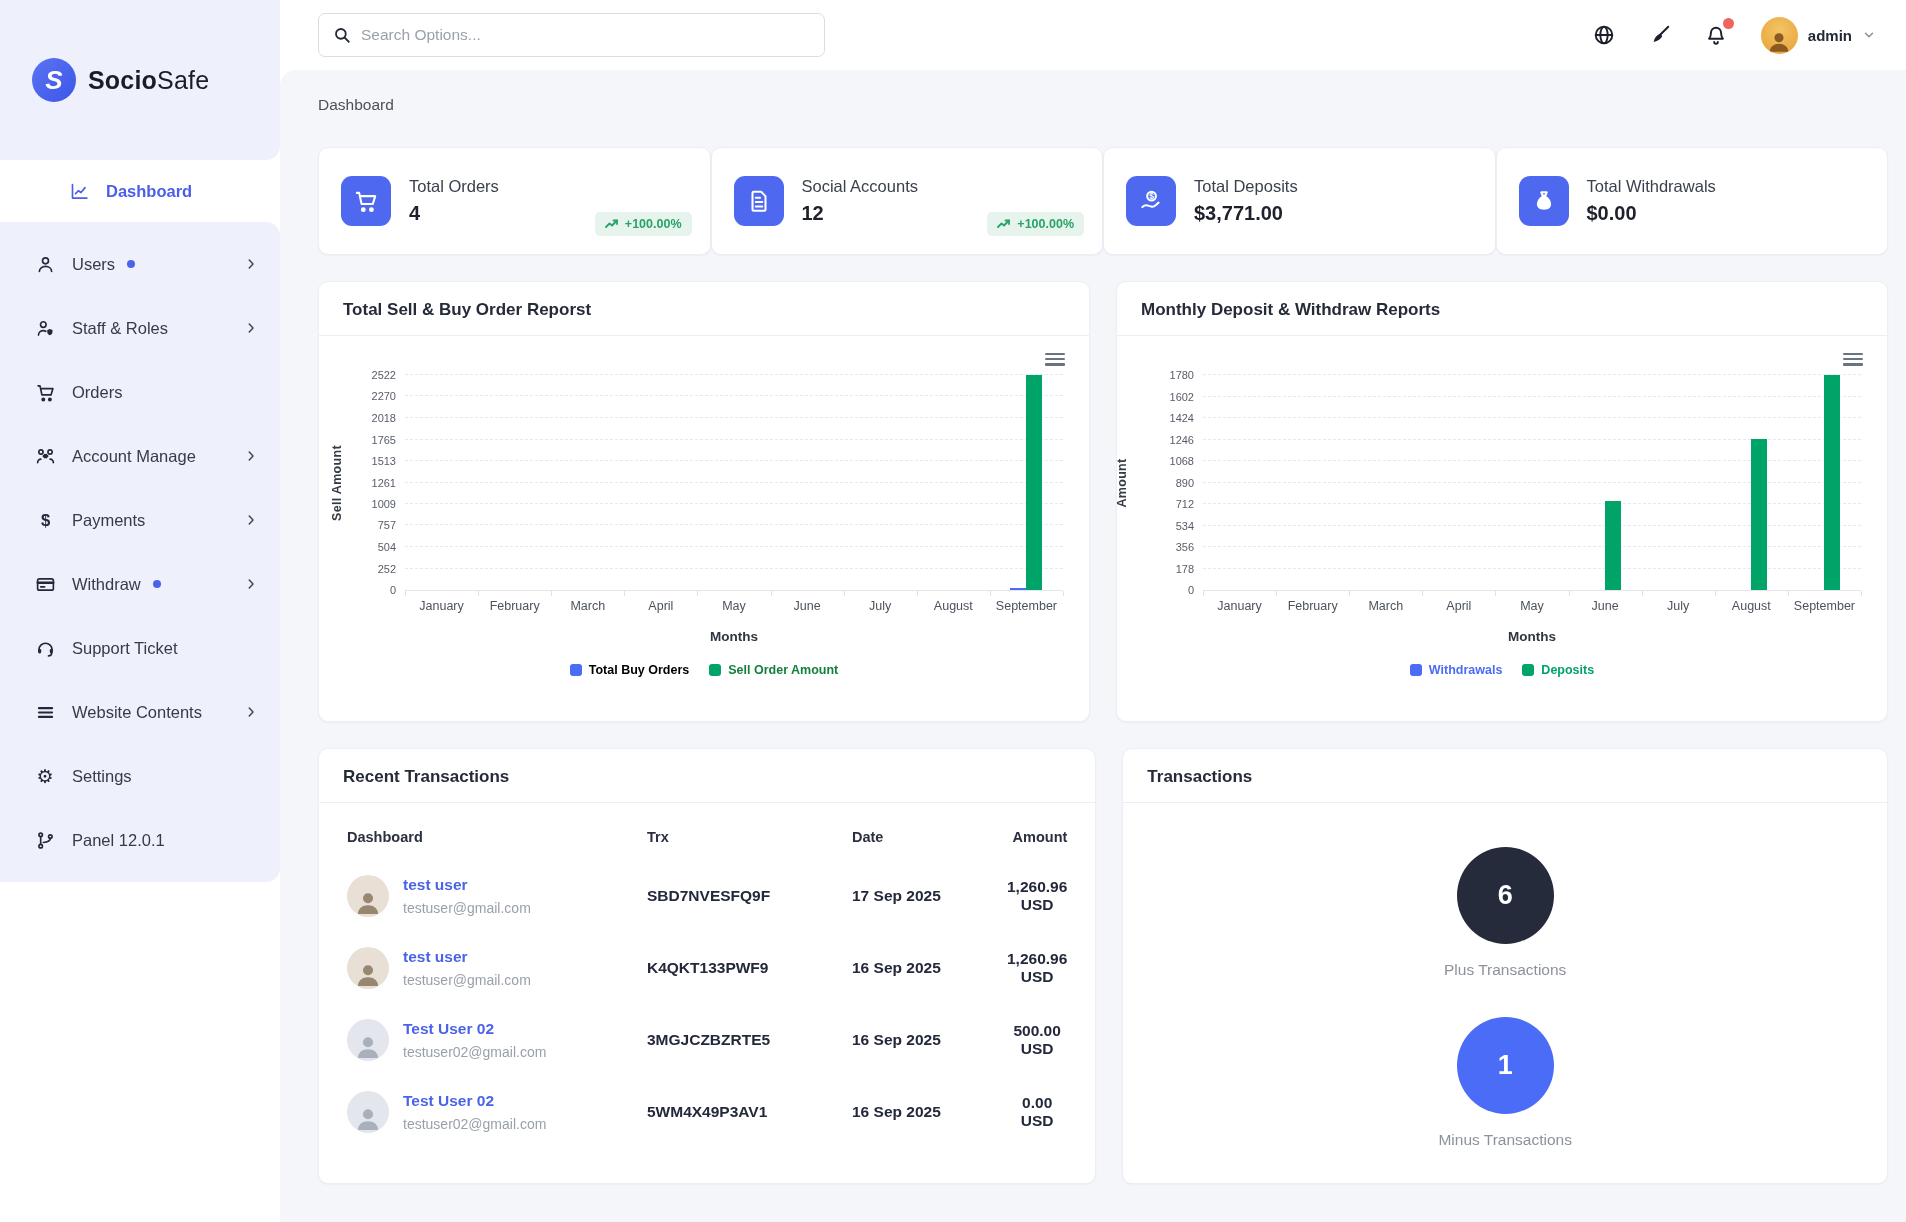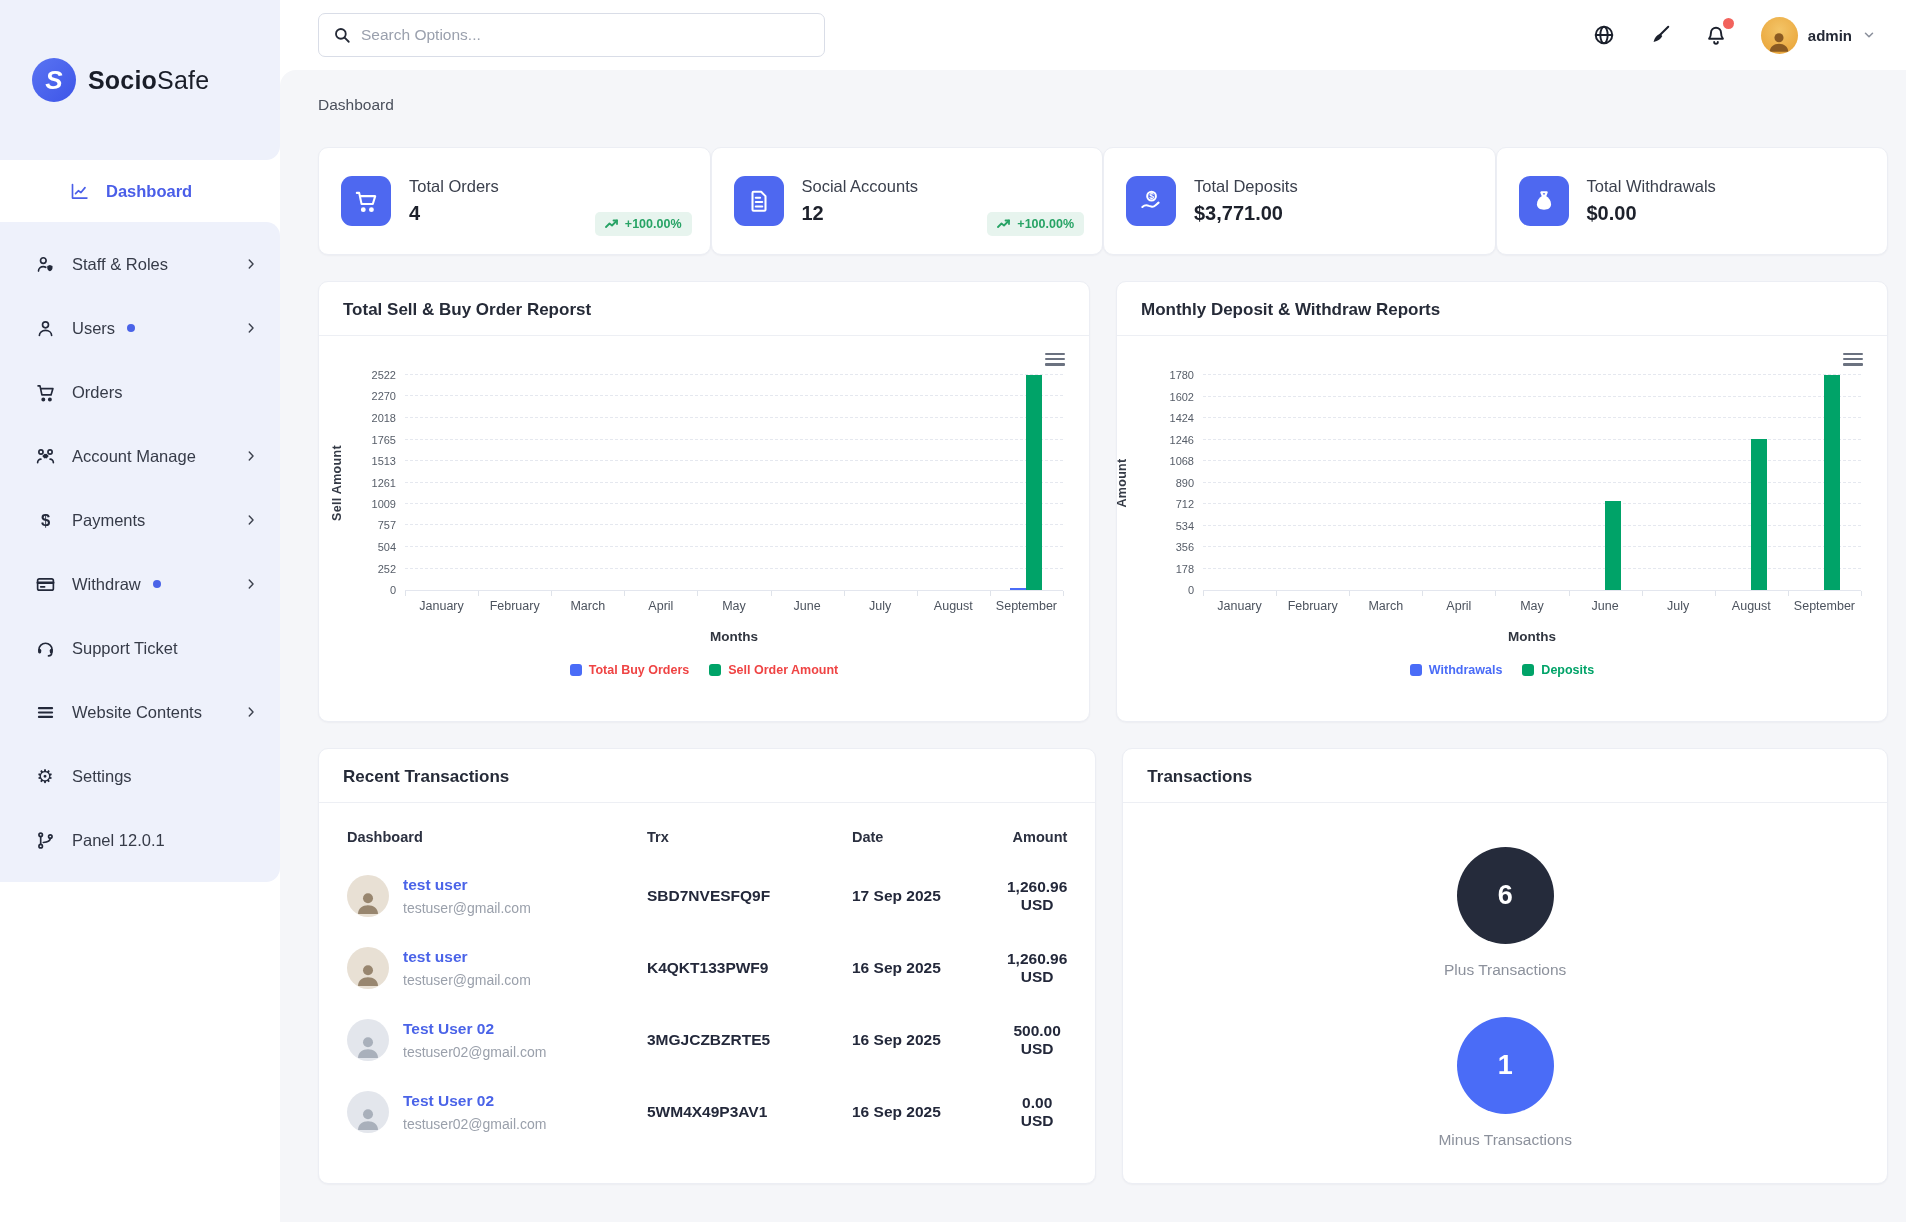--- a/index.html
+++ b/index.html
@@ -115,41 +115,41 @@
             <path d="M7.5 14.5l3.2-3.4 3 2.1 4.6-5.6"></path>
           </svg>
         </span>
         <span class="lbl">Dashboard</span>
       </div>
     </div>
   <div class="menu-card" id="sidebar-menu">
       <div class="side-item">
         <span class="s-icon">
           <svg viewBox="0 0 24 24" fill="none" stroke="currentColor" stroke-width="1.9" stroke-linecap="round" stroke-linejoin="round">
+            <circle cx="12" cy="7.8" r="3.4"></circle>
+            <path d="M5 20c0-3.5 3.1-5.8 7-5.8s7 2.3 7 5.8"></path>
+          </svg>
+        </span>
+        <span class="lbl">Users</span>
+        <span class="side-dot"></span>
+        <span class="side-chev">
+          <svg viewBox="0 0 24 24" fill="none" stroke="currentColor" stroke-width="1.9" stroke-linecap="round" stroke-linejoin="round">
+            <polyline points="9 5 15.5 12 9 19" stroke-width="2.4"></polyline>
+          </svg>
+        </span>
+      </div>
+      <div class="side-item">
+        <span class="s-icon">
+          <svg viewBox="0 0 24 24" fill="none" stroke="currentColor" stroke-width="1.9" stroke-linecap="round" stroke-linejoin="round">
             <circle cx="9.5" cy="7.5" r="3.2"></circle>
             <path d="M4 19.5c0-3 2.5-5 5.5-5 1 0 2 .2 2.8.7"></path>
             <path d="M17 12.5l3 1.2v2.2c0 1.8-1.2 3.2-3 3.7-1.8-.5-3-1.9-3-3.7v-2.2z" fill="currentColor" stroke="none"></path>
           </svg>
         </span>
         <span class="lbl">Staff &amp; Roles</span>
-        <span class="side-chev">
-          <svg viewBox="0 0 24 24" fill="none" stroke="currentColor" stroke-width="1.9" stroke-linecap="round" stroke-linejoin="round">
-            <polyline points="9 5 15.5 12 9 19" stroke-width="2.4"></polyline>
-          </svg>
-        </span>
-      </div>
-      <div class="side-item">
-        <span class="s-icon">
-          <svg viewBox="0 0 24 24" fill="none" stroke="currentColor" stroke-width="1.9" stroke-linecap="round" stroke-linejoin="round">
-            <circle cx="12" cy="7.8" r="3.4"></circle>
-            <path d="M5 20c0-3.5 3.1-5.8 7-5.8s7 2.3 7 5.8"></path>
-          </svg>
-        </span>
-        <span class="lbl">Users</span>
-        <span class="side-dot"></span>
         <span class="side-chev">
           <svg viewBox="0 0 24 24" fill="none" stroke="currentColor" stroke-width="1.9" stroke-linecap="round" stroke-linejoin="round">
             <polyline points="9 5 15.5 12 9 19" stroke-width="2.4"></polyline>
           </svg>
         </span>
       </div>
       <div class="side-item">
         <span class="s-icon">
           <svg viewBox="0 0 24 24" fill="none" stroke="currentColor" stroke-width="1.9" stroke-linecap="round" stroke-linejoin="round">
             <circle cx="9.5" cy="20" r="1.3" fill="currentColor"></circle>
@@ -429,25 +429,25 @@
             <span style="left: 329px;">May</span>
             <span style="left: 402.111px;">June</span>
             <span style="left: 475.222px;">July</span>
             <span style="left: 548.333px;">August</span>
             <span style="left: 621.444px;">September</span>
           </div>
           <div class="xaxis-title">Months</div>
           <div class="legend">
             <span class="legend-item">
               <span class="legend-marker" style="background: rgb(74, 108, 247);"></span>
-              <span style="color: #ef4444; font-weight: 600;">Total Buy Orders</span>
+              <span style="color: #000000; font-weight: 600;">Total Buy Orders</span>
             </span>
             <span class="legend-item">
               <span class="legend-marker" style="background: rgb(0, 163, 104);"></span>
-              <span style="color: #ef4444; font-weight: 600;">Sell Order Amount</span>
+              <span style="color: #15803d; font-weight: 600;">Sell Order Amount</span>
             </span>
           </div>
         </div>
       </div>
     <div class="panel-card chart-card" id="chart-1">
         <div class="panel-head">Monthly Deposit &amp; Withdraw Reports</div>
         <div class="chart-area">
           <span class="chart-menu">
             <i></i>
             <i></i>

